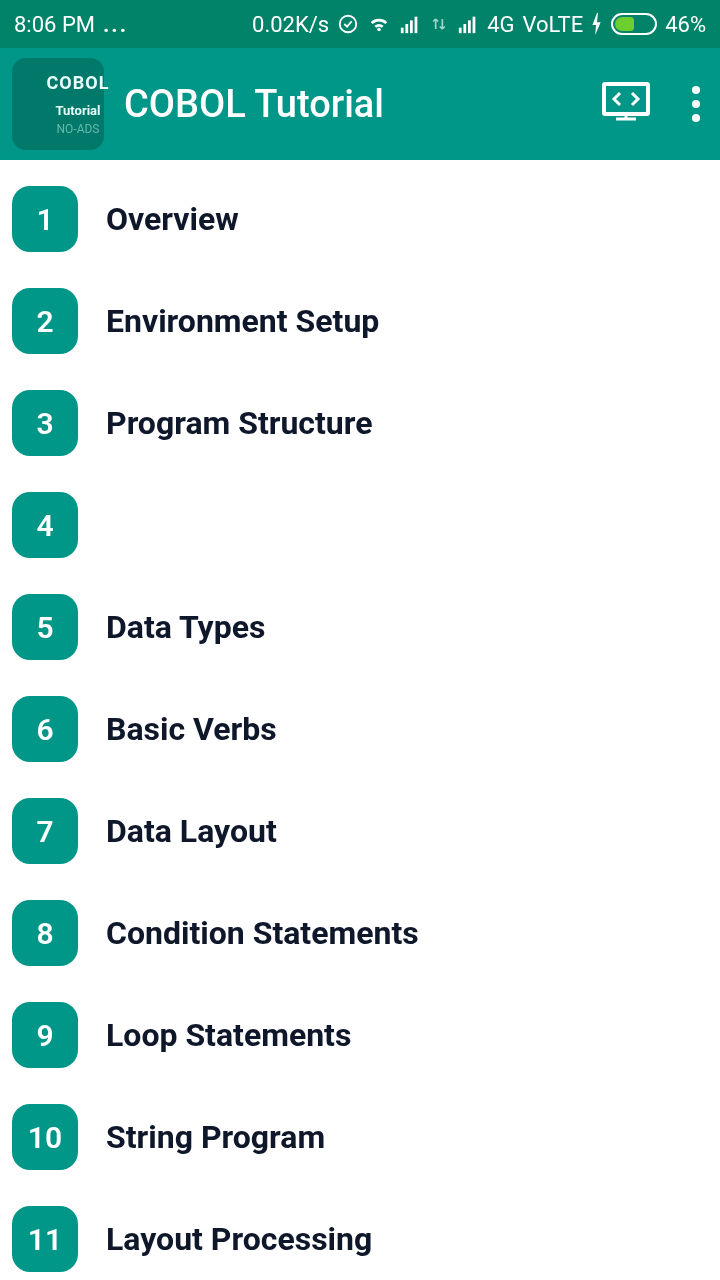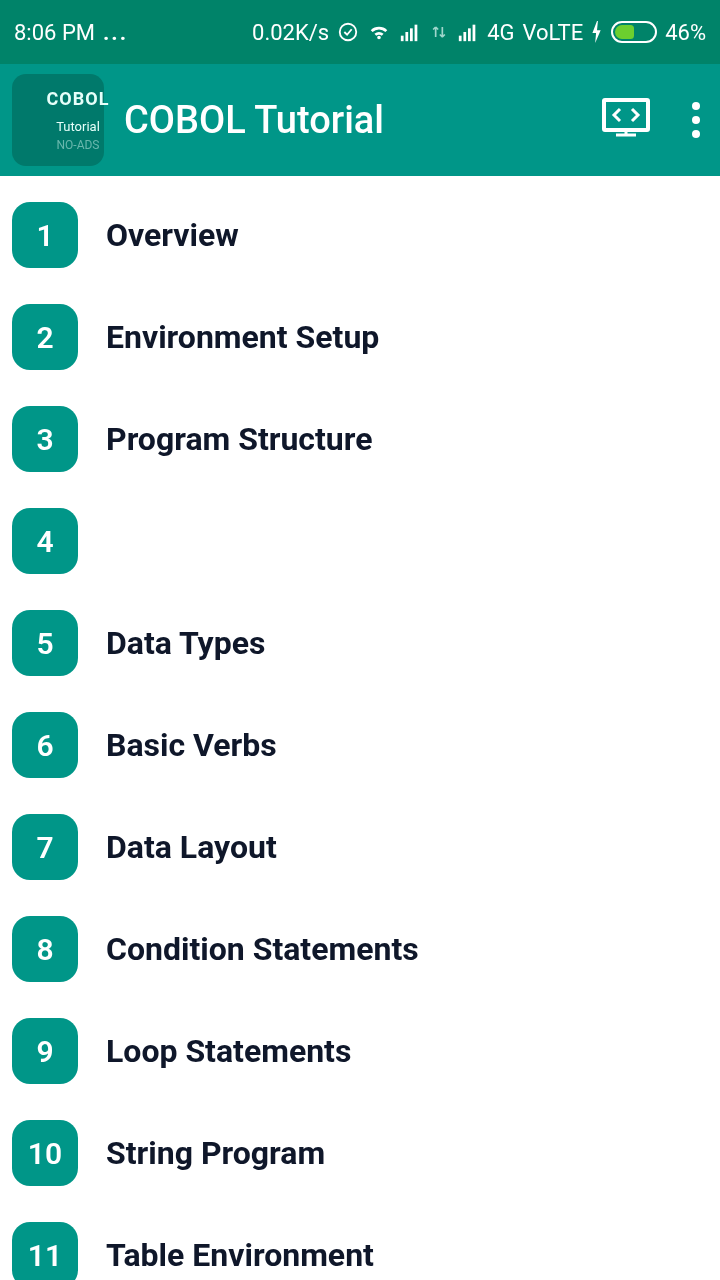--- a/index.html
+++ b/index.html
@@ -4,21 +4,21 @@
   <style>
     * { margin: 0; padding: 0; box-sizing: border-box; }
     body {
       width: 720px;
       height: 1280px;
       font-family: Roboto, Arial, sans-serif;
       background: #fff;
       overflow: hidden;
     }
     .status-bar {
-      height: 64px;
+      height: 48px;
       background: #008369;
       color: #fff;
       display: flex;
       align-items: center;
       padding: 0 14px;
       font-size: 22px;
       font-weight: 400;
     }
     .status-left { display: flex; align-items: center; gap: 8px; }
     .status-right { display: flex; align-items: center; gap: 8px; margin-left: auto; justify-content: flex-end; }
@@ -46,21 +46,21 @@
     .app-logo {
       width: 92px; height: 92px;
       background: #00796b;
       border-radius: 14px;
       display: flex; flex-direction: column;
       align-items: center; justify-content: center;
       color: #e6fffa;
       padding-left: 40px;
     }
     .app-logo .l1 { font-size: 18px; font-weight: 700; letter-spacing: 1px; }
-    .app-logo .l2 { font-size: 13px; font-weight: 400; margin-top: 10px; }
+    .app-logo .l2 { font-size: 13px; font-weight: 700; margin-top: 10px; }
     .app-logo .l3 { font-size: 12px; color: #68b7ad; margin-top: 4px; }
     .app-title {
       color: #fff; font-size: 38px; font-weight: 500;
     }
     .app-actions {
       margin-left: auto;
       display: flex; align-items: center; gap: 36px;
     }
     .code-icon {
       width: 52px; height: 48px;
@@ -210,15 +210,15 @@
   <div class="list-item">
     <div class="num-badge">9</div>
     <div class="item-label">Loop Statements</div>
   </div>
   <div class="list-item">
     <div class="num-badge">10</div>
     <div class="item-label">String Program</div>
   </div>
   <div class="list-item">
     <div class="num-badge">11</div>
-    <div class="item-label">Table Environment</div>
+    <div class="item-label">Layout Processing</div>
   </div>
 </div>
 
 </body></html>

